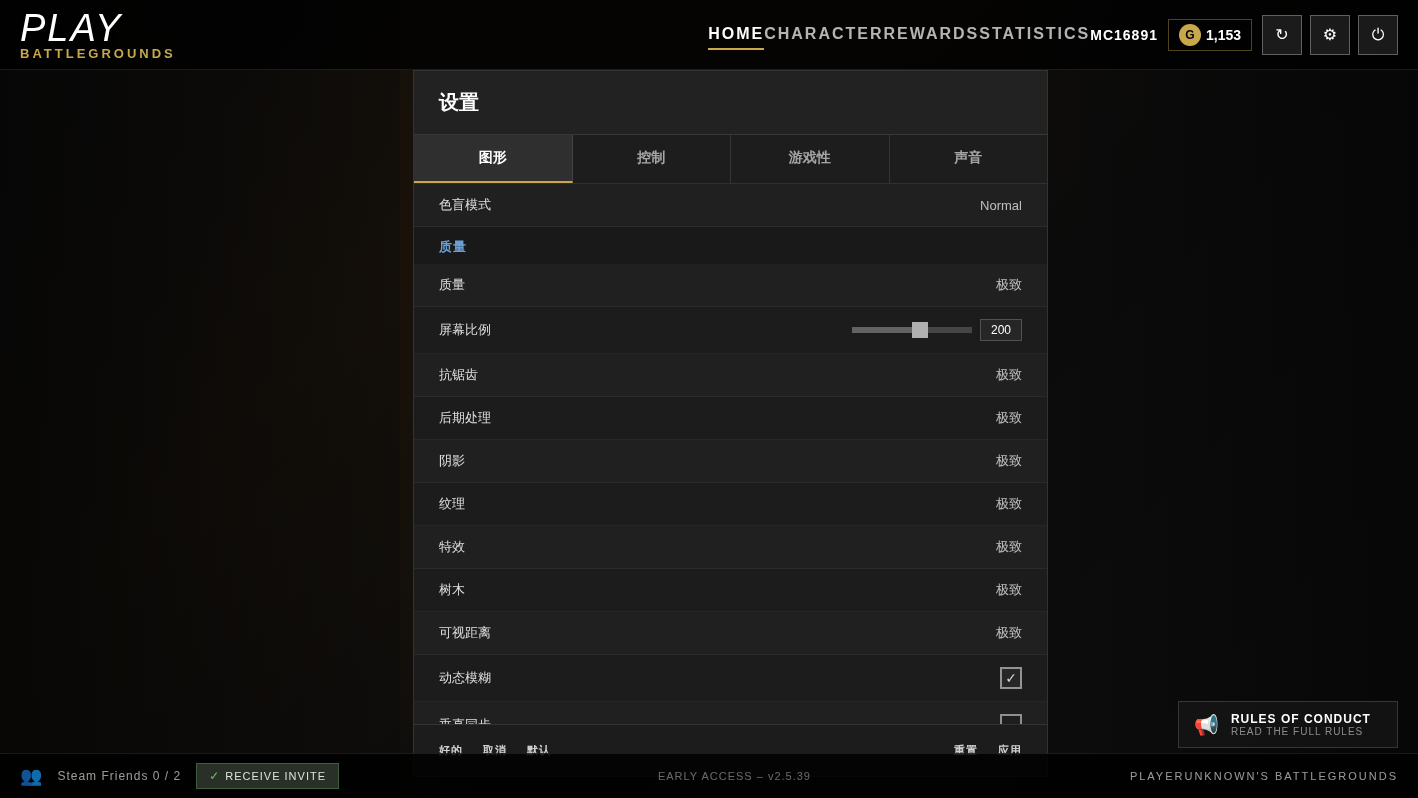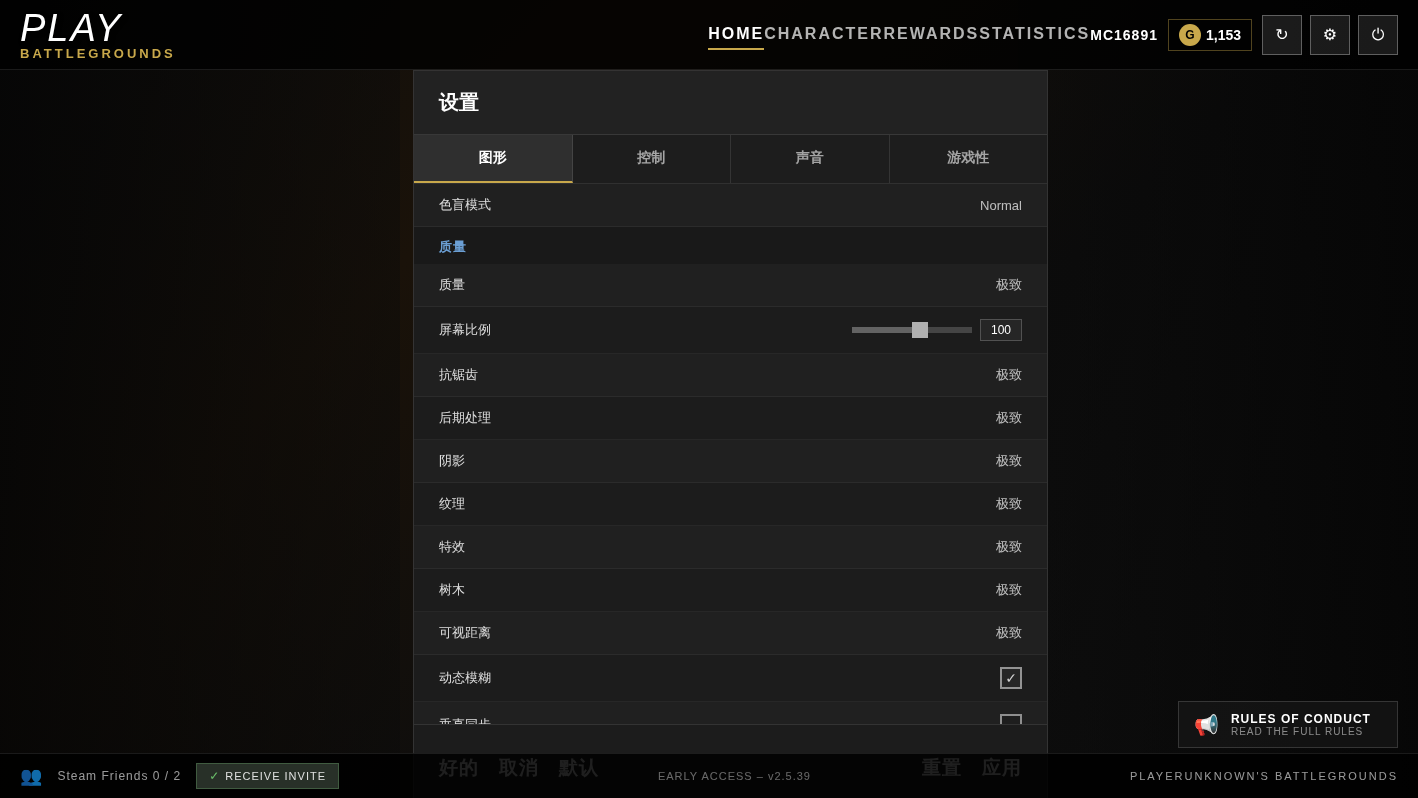--- a/index.html
+++ b/index.html
@@ -333,26 +333,25 @@
       display: flex;
       gap: 20px;
     }
 
     .footer-right {
       display: flex;
       gap: 20px;
     }
 
     .footer-btn {
-      font-size: 19px;
+      font-size: 11px;
       font-weight: 600;
       color: rgba(255,255,255,0.8);
       cursor: pointer;
       letter-spacing: 1px;
-      margin-top: 12px;
     }
 
     
     .bottombar {
       position: absolute;
       bottom: 0; left: 0;
       width: 100%;
       height: 45px;
       background: rgba(0,0,0,0.85);
       display: flex;
@@ -503,22 +502,22 @@
   </div>
 </div>
 
 <div class="main-content">
   <div class="settings-panel">
     <div class="settings-title">设置</div>
 
     <div class="settings-tabs">
       <div class="settings-tab active">图形</div>
       <div class="settings-tab">控制</div>
+      <div class="settings-tab">游戏性</div>
       <div class="settings-tab">声音</div>
-      <div class="settings-tab">游戏性</div>
     </div>
 
     <div class="settings-content">
 
       <div class="settings-row">
         <span class="row-label">色盲模式</span>
         <span class="row-value">Normal</span>
       </div>
 
       <div class="section-header">
@@ -530,21 +529,21 @@
         <span class="row-value">极致</span>
       </div>
 
       <div class="settings-row">
         <span class="row-label">屏幕比例</span>
         <div class="slider-container">
           <div class="slider-track">
             <div class="slider-fill"></div>
             <div class="slider-thumb"></div>
           </div>
-          <div class="slider-value">100</div>
+          <div class="slider-value">200</div>
         </div>
       </div>
 
       <div class="settings-row">
         <span class="row-label">抗锯齿</span>
         <span class="row-value">极致</span>
       </div>
 
       <div class="settings-row">
         <span class="row-label">后期处理</span>

